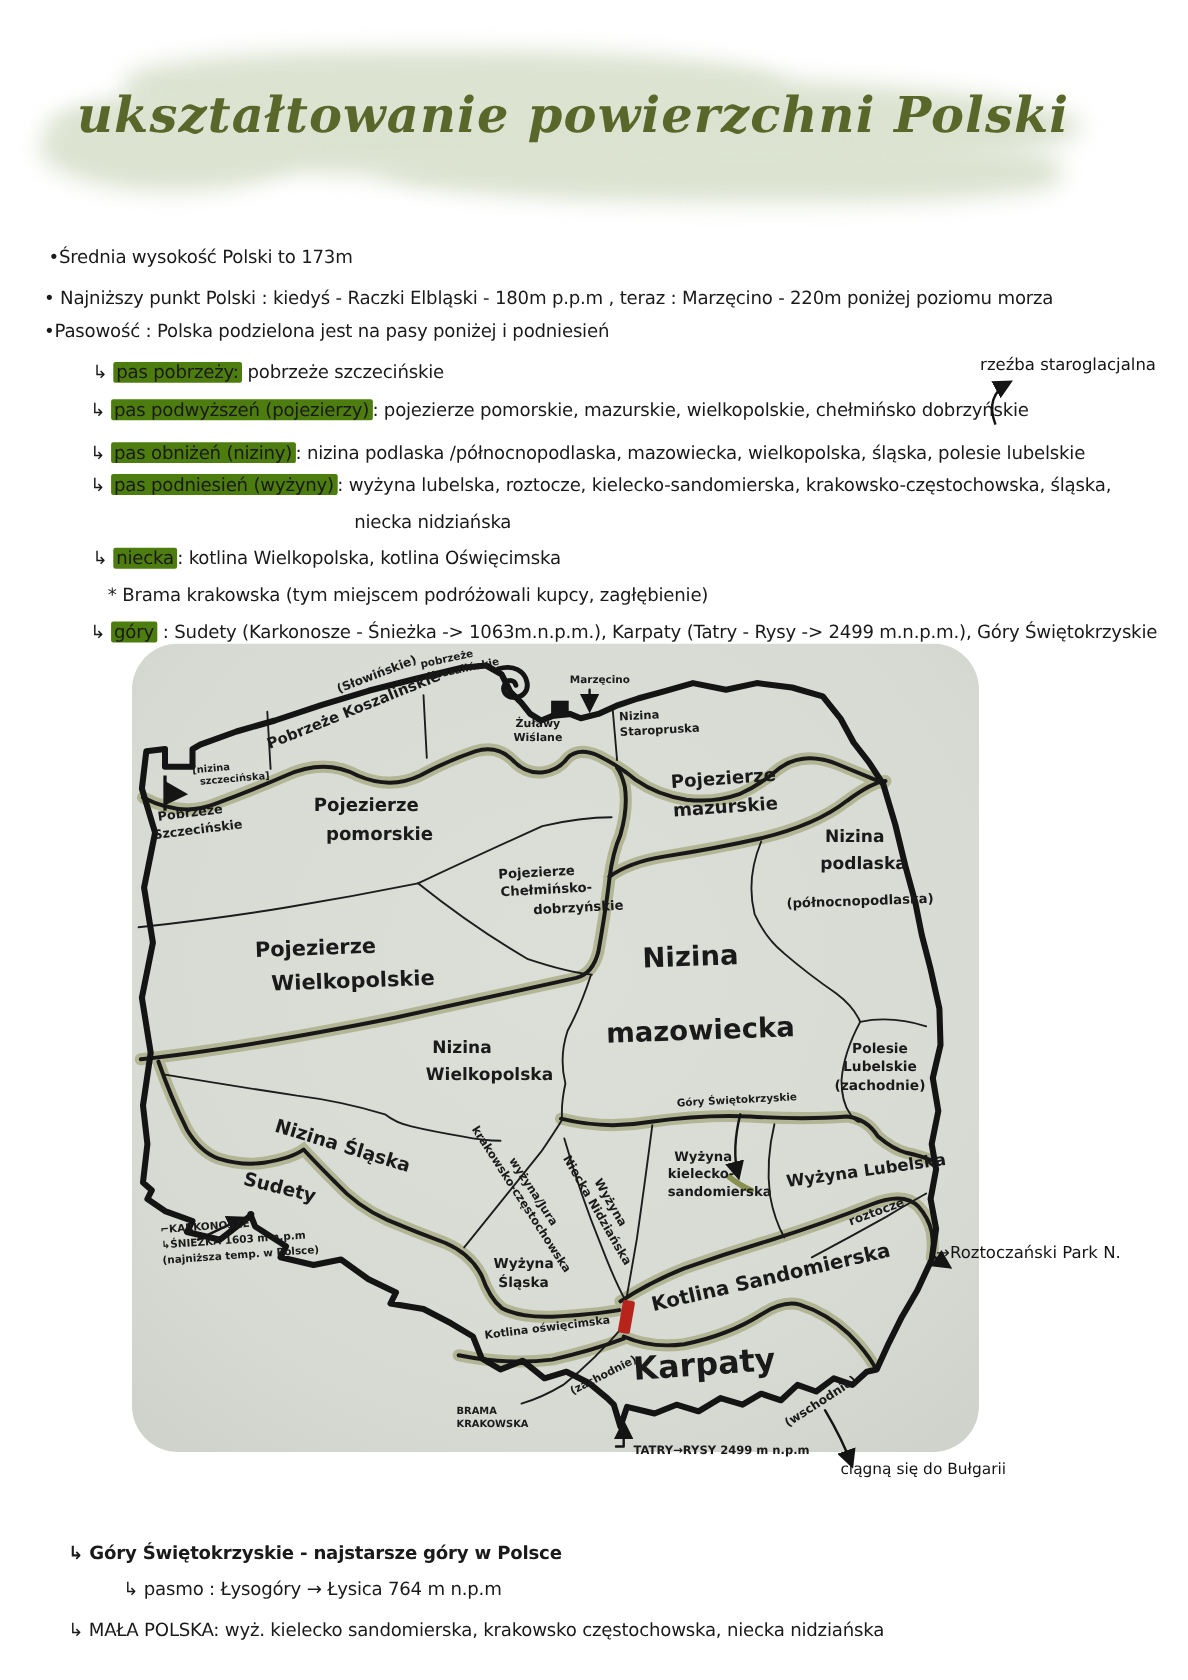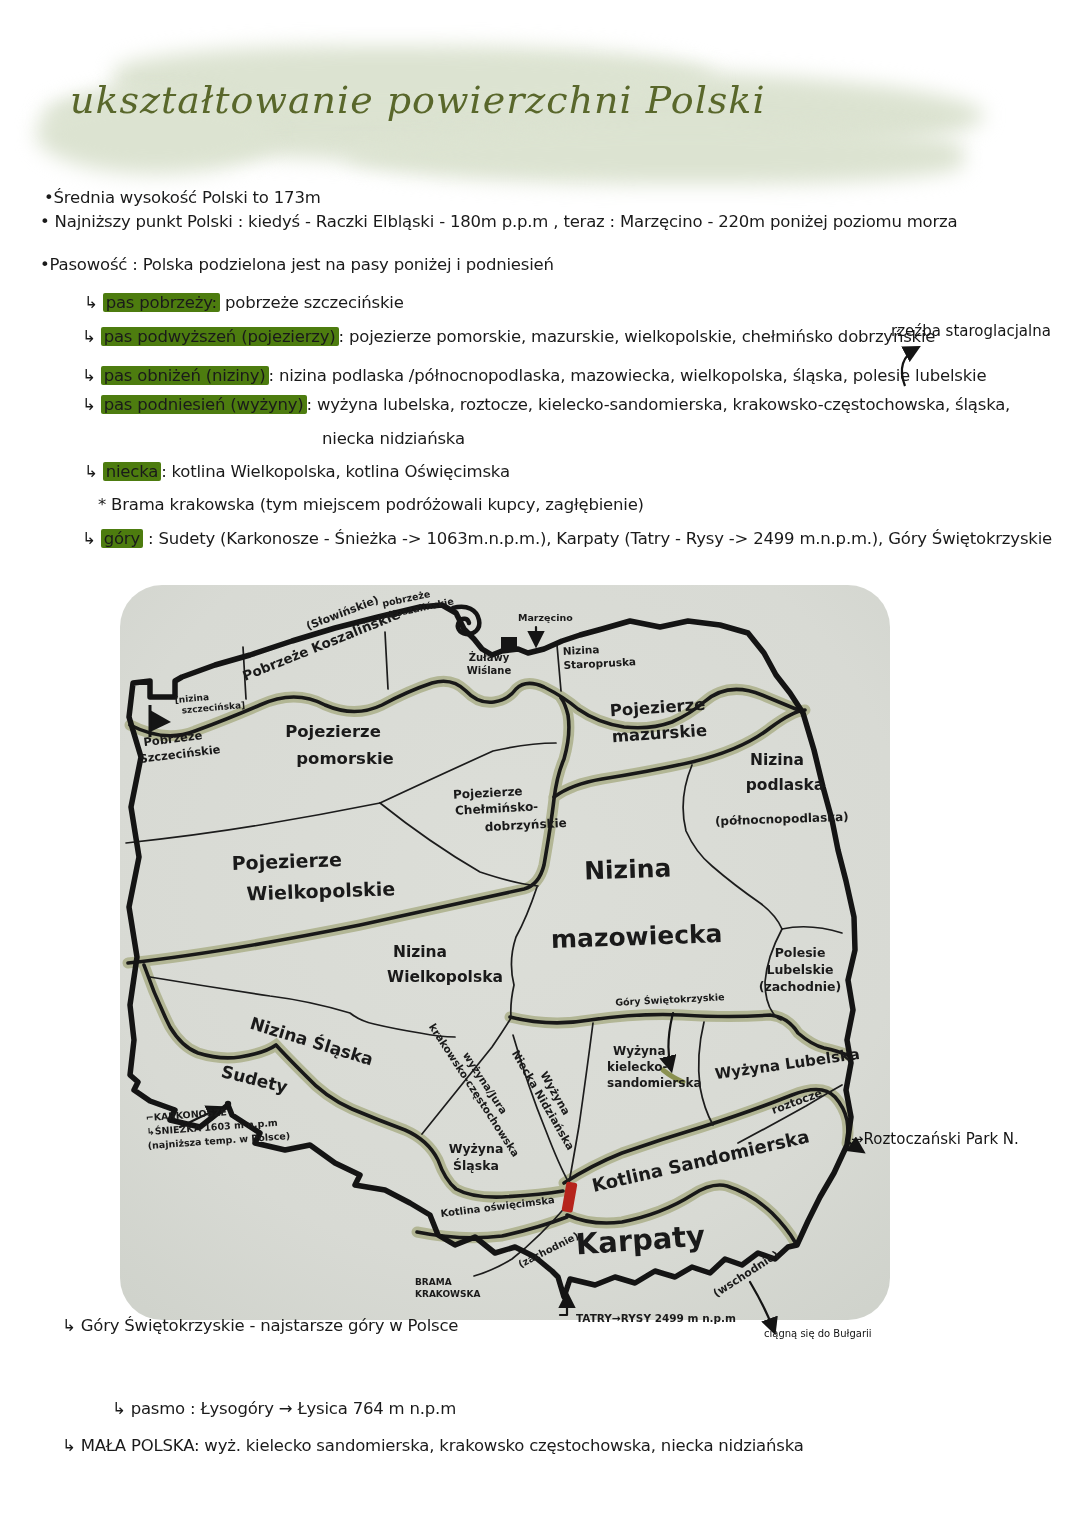--- a/index.html
+++ b/index.html
@@ -6,24 +6,24 @@
   #page{position:relative;width:1080px;height:1527px;background:#ffffff;overflow:hidden;
         font-family:"DejaVu Sans",sans-serif;color:#191919;}
   
   .title-wrap{position:absolute;left:44px;top:48px;width:945px;height:140px;}
   .blob{position:absolute;background:#dce3d1;border-radius:50%;filter:blur(10px);}
   .blob.b1{left:0;top:20px;width:940px;height:95px;}
   .blob.b2{left:70px;top:-2px;width:600px;height:66px;border-radius:45% 55% 60% 40%;}
   .blob.b3{left:300px;top:78px;width:620px;height:58px;border-radius:55% 45% 40% 60%;}
   .blob.b4{left:-8px;top:46px;width:240px;height:80px;}
   .title-text{position:absolute;left:26px;top:30px;white-space:nowrap;
-      font-family:"DejaVu Serif",serif;font-style:italic;font-weight:normal;
-      font-size:38px;letter-spacing:1px;color:#59672b;text-align:center;}
+      font-family:"DejaVu Serif",serif;font-style:italic;font-weight:bold;
+      font-size:45px;letter-spacing:1px;color:#59672b;text-align:center;}
   
-  .note-line{position:absolute;white-space:nowrap;font-size:16.5px;letter-spacing:-0.2px;color:#1a1a1a;}
+  .note-line{position:absolute;white-space:nowrap;font-size:16.5px;letter-spacing:-0.2px;color:#1a1a1a;margin-top:36px;}
   .note-line .hl{background:#4d7c0f;padding:0 3px;border-radius:2px;}
   .annot{position:absolute;white-space:nowrap;font-size:15px;font-weight:400;color:#141414;}
   
   #map-svg{position:absolute;left:120px;top:585px;}
   svg text{font-family:"DejaVu Sans",sans-serif;}
 </style>
 </head>
 <body>
 
 <div id="page">
@@ -31,21 +31,21 @@
   <div class="title-wrap">
     <div class="blob b1"></div>
     <div class="blob b2"></div>
     <div class="blob b3"></div>
     <div class="blob b4"></div>
     <div class="title-text">ukształtowanie powierzchni Polski</div>
   </div>
 
   <div id="notes">
       <div class="note-line" style="left: 44px; top: 188px;"><span>•Średnia wysokość Polski to 173m</span></div>
-      <div class="note-line" style="left: 40px; top: 212px; text-align: right;"><span>• Najniższy punkt Polski : kiedyś - Raczki Elbląski - 180m p.p.m , teraz : Marzęcino - 220m poniżej poziomu morza</span></div>
+      <div class="note-line" style="left: 40px; top: 225px; text-align: right;"><span>• Najniższy punkt Polski : kiedyś - Raczki Elbląski - 180m p.p.m , teraz : Marzęcino - 220m poniżej poziomu morza</span></div>
       <div class="note-line" style="left: 40px; top: 255px;"><span>•Pasowość : Polska podzielona jest na pasy poniżej i podniesień</span></div>
       <div class="note-line" style="left: 84px; top: 293px;"><span>↳ </span><span class="hl">pas pobrzeży:</span><span> pobrzeże szczecińskie</span></div>
       <div class="note-line" style="left: 82px; top: 327px;"><span>↳ </span><span class="hl">pas podwyższeń (pojezierzy)</span><span>: pojezierze pomorskie, mazurskie, wielkopolskie, chełmińsko dobrzyńskie</span></div>
       <div class="note-line" style="left: 82px; top: 366px;"><span>↳ </span><span class="hl">pas obniżeń (niziny)</span><span>: nizina podlaska /północnopodlaska, mazowiecka, wielkopolska, śląska, polesie lubelskie</span></div>
       <div class="note-line" style="left: 82px; top: 395px;"><span>↳ </span><span class="hl">pas podniesień (wyżyny)</span><span>: wyżyna lubelska, roztocze, kielecko-sandomierska, krakowsko-częstochowska, śląska,</span></div>
       <div class="note-line" style="left: 322px; top: 429px;"><span>niecka nidziańska</span></div>
       <div class="note-line" style="left: 84px; top: 462px;"><span>↳ </span><span class="hl">niecka</span><span>: kotlina Wielkopolska, kotlina Oświęcimska</span></div>
       <div class="note-line" style="left: 98px; top: 495px;"><span>* Brama krakowska (tym miejscem podróżowali kupcy, zagłębienie)</span></div>
       <div class="note-line" style="left: 82px; top: 529px; text-align: right;"><span>↳ </span><span class="hl">góry</span><span> : Sudety (Karkonosze - Śnieżka -&gt; 1063m.n.p.m.), Karpaty (Tatry - Rysy -&gt; 2499 m.n.p.m.), Góry Świętokrzyskie</span></div>
     </div>
@@ -183,21 +183,21 @@
         <text transform="translate(628,692) rotate(-33)" font-size="11" font-weight="700" text-anchor="middle" fill="#1a1a1a"><tspan x="0" dy="0">(wschodnie)</tspan></text>
         <text transform="translate(582,582) rotate(-13)" font-size="18" font-weight="700" text-anchor="middle" fill="#1a1a1a"><tspan x="0" dy="0">Kotlina Sandomierska</tspan></text>
         <text transform="translate(456,737) rotate(0)" font-size="10.5" font-weight="700" text-anchor="start" fill="#1a1a1a"><tspan x="0" dy="0">TATRY→RYSY 2499 m n.p.m</tspan></text>
         <text transform="translate(362,500) rotate(57)" font-size="10.5" font-weight="700" text-anchor="middle" fill="#1a1a1a"><tspan x="0" dy="0">wyżyna/Jura</tspan><tspan x="0" dy="13">krakowsko-częstochowska</tspan></text>
         <text transform="translate(432,510) rotate(60)" font-size="11" font-weight="700" text-anchor="middle" fill="#1a1a1a"><tspan x="0" dy="0">Wyżyna</tspan><tspan x="0" dy="14">Niecka Nidziańska</tspan></text>
         <text transform="translate(406,244) rotate(-3)" font-size="12" font-weight="700" text-anchor="middle" fill="#1a1a1a"><tspan x="0" dy="0">dobrzyńskie</tspan></text>
       </g>
   </svg>
 
   <div class="annot" style="left:851px;top:1130px;">→Roztoczański Park N.</div>
-  <div class="annot" style="left:764px;top:1328px;font-size:10px;">ciągną się do Bułgarii</div>
+  <div class="annot" style="left:764px;top:1328px;font-size:14px;">ciągną się do Bułgarii</div>
 
   <div id="footer-notes">
-      <div class="note-line" style="left: 62px; top: 1316px;"><span>↳ Góry Świętokrzyskie - najstarsze góry w Polsce</span></div>
+      <div class="note-line" style="left: 62px; top: 1366px; font-weight: bold;"><span>↳ Góry Świętokrzyskie - najstarsze góry w Polsce</span></div>
       <div class="note-line" style="left: 112px; top: 1399px;"><span>↳ pasmo : Łysogóry → Łysica  764 m n.p.m</span></div>
       <div class="note-line" style="left: 62px; top: 1436px;"><span>↳ MAŁA POLSKA: wyż. kielecko sandomierska, krakowsko częstochowska, niecka nidziańska</span></div>
     </div>
 
 </div>
 
 </body></html>

